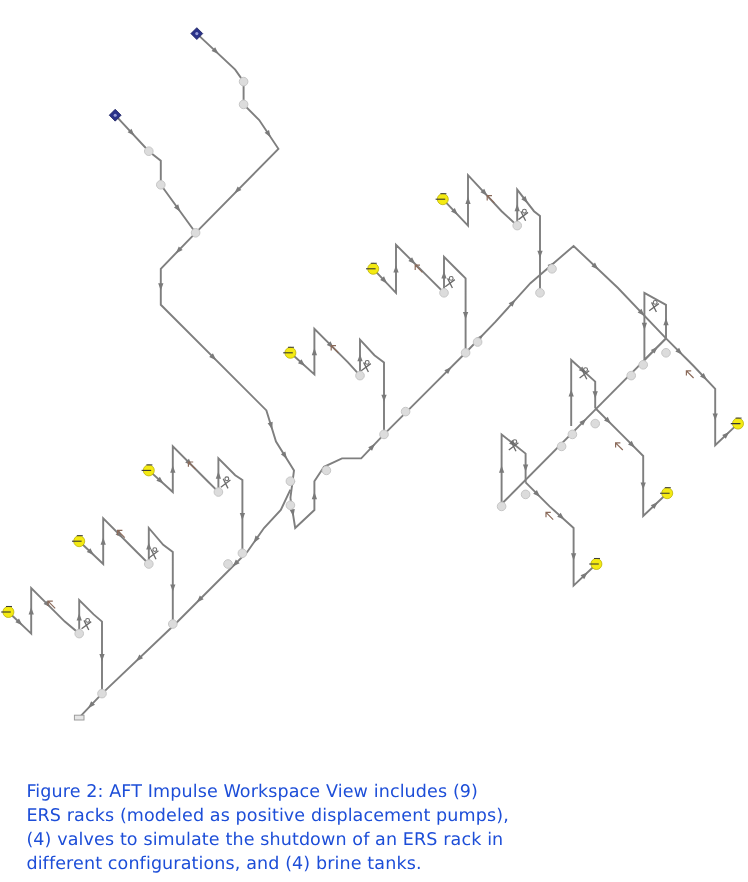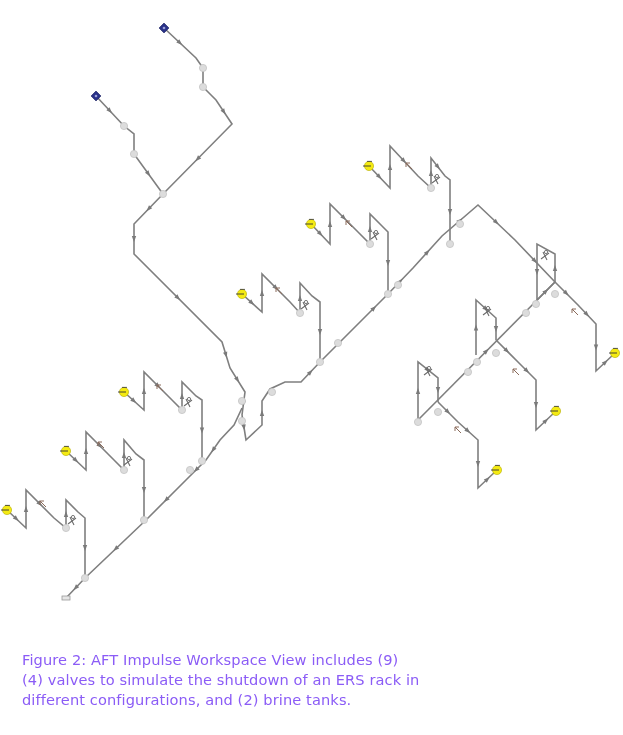--- a/index.html
+++ b/index.html
@@ -1,20 +1,20 @@
 <!DOCTYPE html>
 <html><head>
 <meta charset="utf-8">
 <style>
   html, body { margin: 0; padding: 0; background: #ffffff; }
   body { width: 623px; height: 735px; position: relative; overflow: hidden; font-family: "Liberation Sans", sans-serif; }
   #canvas { position: absolute; left: 0; top: 0; width: 623px; height: 620px; }
   #caption {
     position: absolute; left: 22px; top: 650px; width: 590px;
-    color: #8b5cf6; font-family: "DejaVu Sans", sans-serif; font-size: 14.6px; line-height: 20px;
+    color: #1d4ed8; font-family: "DejaVu Sans", sans-serif; font-size: 14.6px; line-height: 20px;
     letter-spacing: 0.1px;
   }
   #caption span { display: block; white-space: nowrap; }
   .pipe { fill: none; stroke: #7f7f7f; stroke-width: 1.6; stroke-linejoin: miter; }
   .junction { fill: #dcdcdc; stroke: #c4c4c4; stroke-width: 0.8; }
   .pump { fill: #f4ea12; stroke: #b5ad00; stroke-width: 0.6; }
   .tank { fill: #2a3289; stroke: #161c5c; stroke-width: 0.6; }
   .arrow { fill: #7a7a7a; }
   .valve-mark { stroke: #8a6a5a; stroke-width: 1; fill: none; }
   .ctrl-valve { stroke: #6b6b6b; stroke-width: 1.1; fill: none; }
@@ -264,15 +264,16 @@
         <circle cx="96" cy="96" r="1.3" fill="#9aa0d8"></circle>
       </g>
     </g>
   <g id="outlet">
       <rect x="62" y="596" width="8" height="4" class="outlet"></rect>
     </g>
 </svg>
 
 <div id="caption">
   <span>Figure 2: AFT Impulse Workspace View includes (9)</span>
+  <span>ERS racks (modeled as positive displacement pumps),</span>
   <span>(4) valves to simulate the shutdown of an ERS rack in</span>
-  <span>different configurations, and (2) brine tanks.</span>
+  <span>different configurations, and (4) brine tanks.</span>
 </div>
 
 </body></html>

